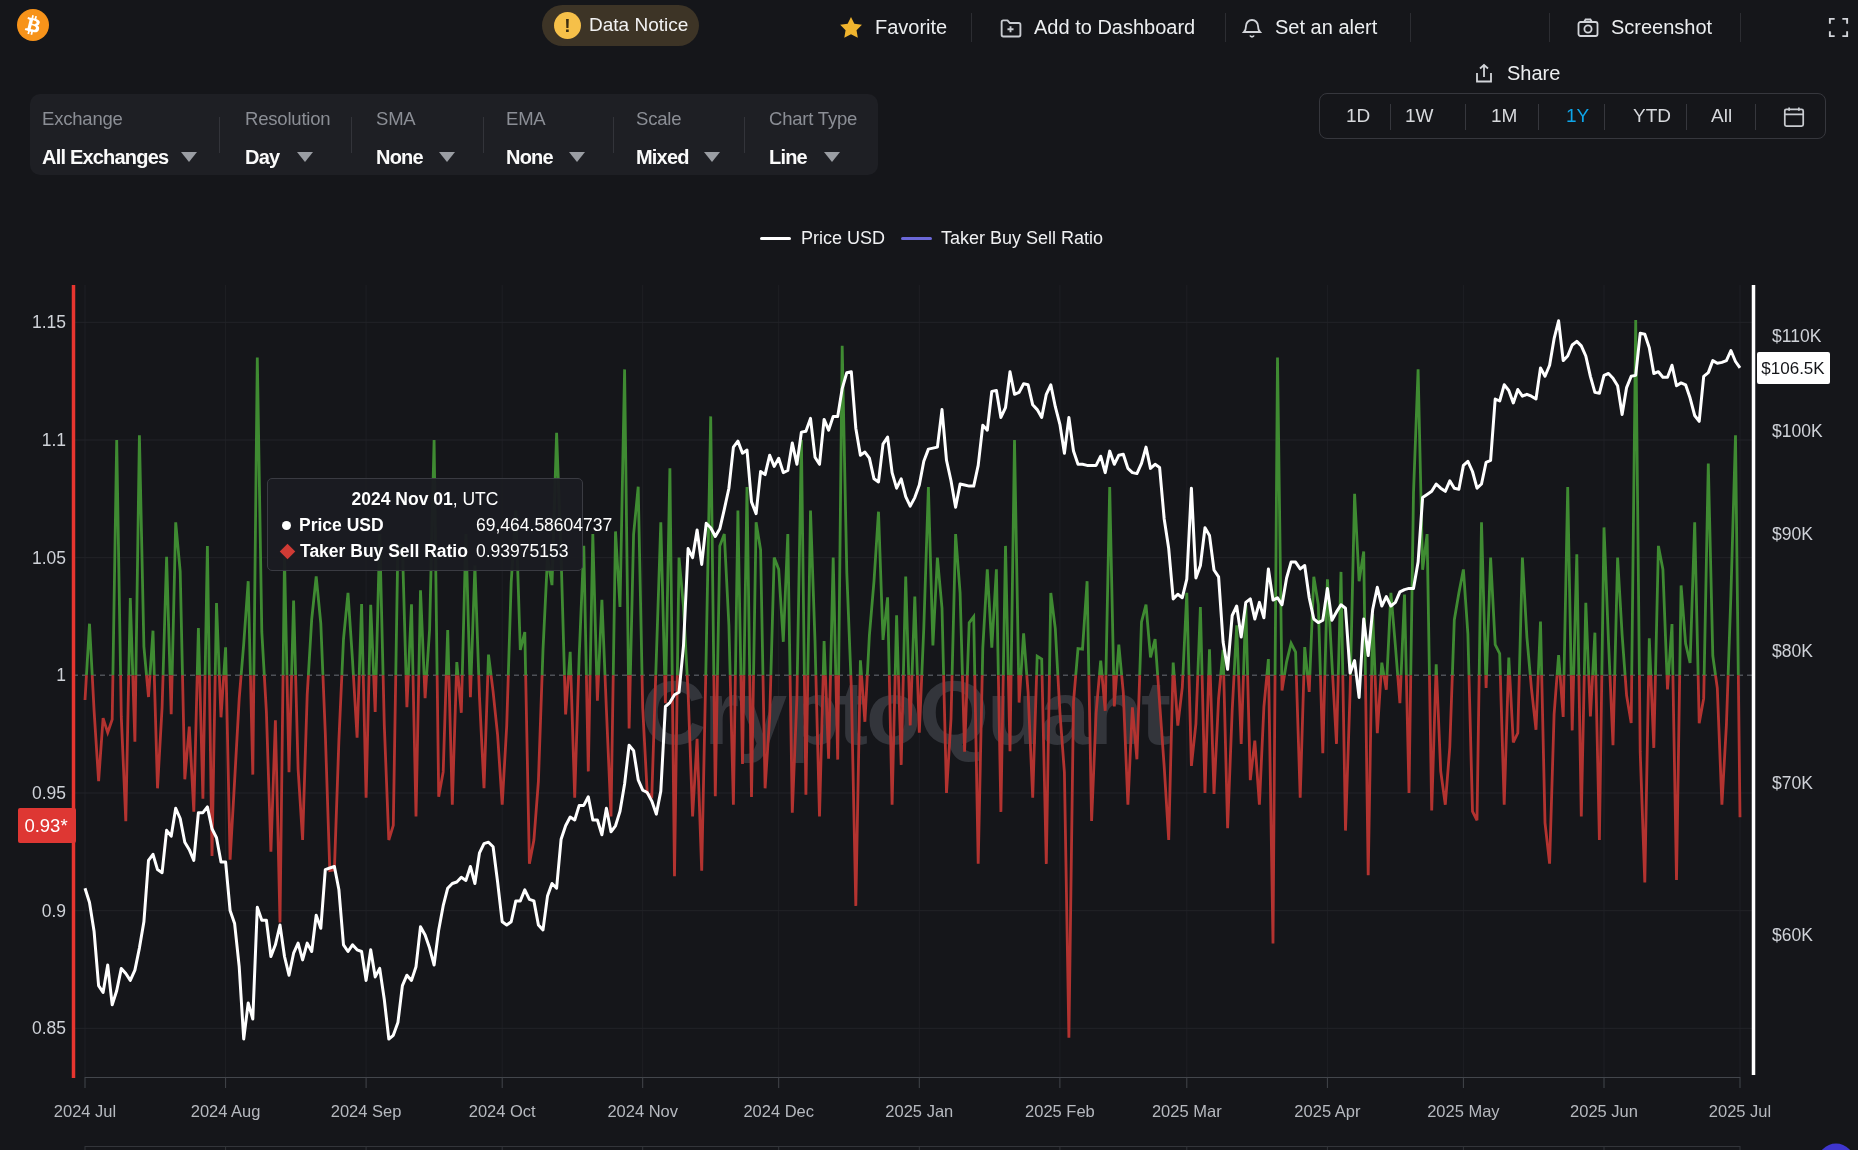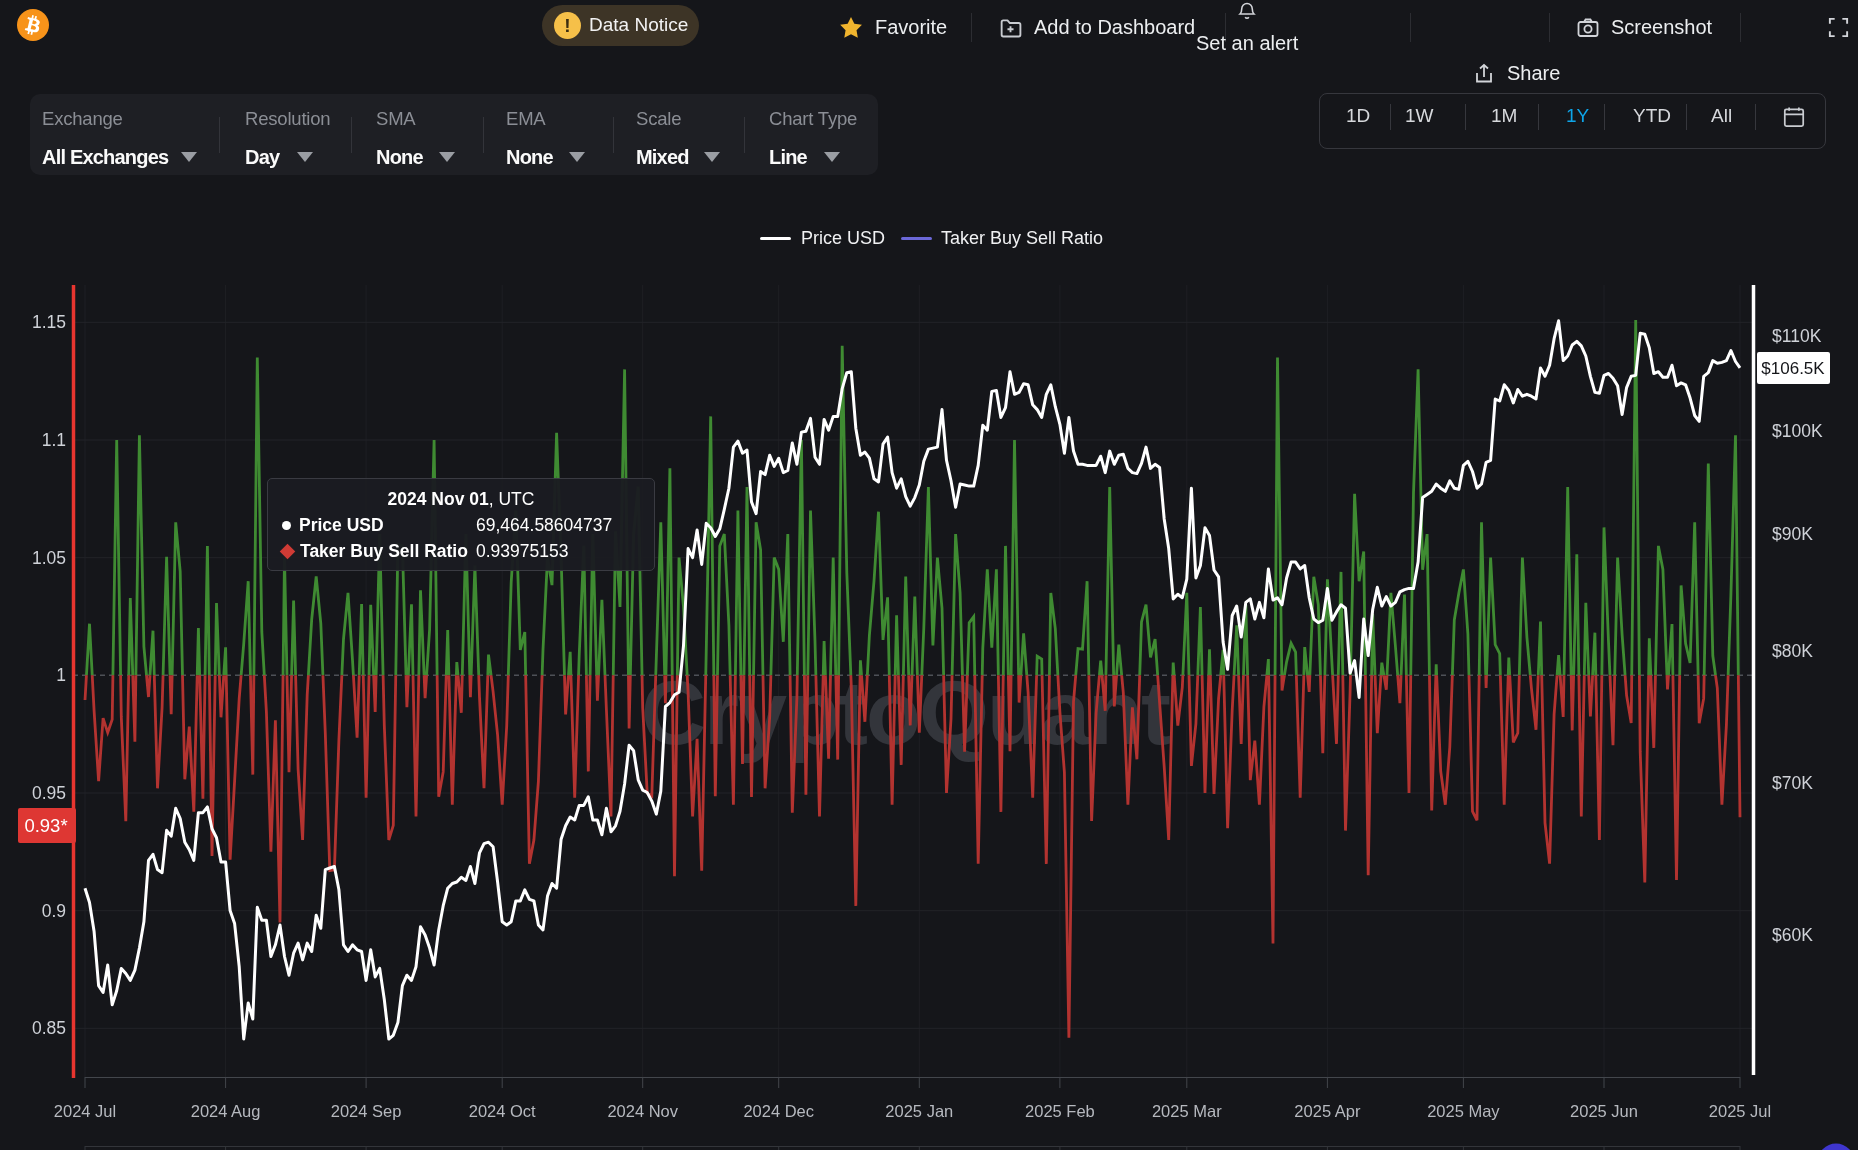--- a/index.html
+++ b/index.html
@@ -23,30 +23,30 @@
   
   #tbar { position:absolute; left:30px; top:94px; width:848px; height:81px; border-radius:10px;
     background:#1e1f24; }
   .grp { position:absolute; top:0; height:81px; }
   .grp .lb { position:absolute; top:14px; font-size:18.5px; color:#8b8e95; letter-spacing:-0.2px; white-space:nowrap;}
   .grp .vl { position:absolute; top:28px; font-size:20px; font-weight:700; color:#fafafa; white-space:nowrap; letter-spacing:-0.8px;margin-top:24px;}
   .caret { display:inline-block; width:0; height:0; border-left:8.5px solid transparent;
     border-right:8.5px solid transparent; border-top:10.5px solid #9a9da3; margin-left:13px; vertical-align:middle; margin-bottom:3px;}
   .tsep { position:absolute; top:23px; width:1px; height:36px; background:#33343a; }
   
-  #tf { position:absolute; left:1319px; top:93px; width:507px; height:56px; border:1px solid #36373d;
+  #tf { position:absolute; left:1319px; top:93px; width:507px; height:46px; border:1px solid #36373d;
     border-radius:8px; }
   #tf span { position:absolute; top:11px; font-size:19px; color:#d6d8dc; }
   #tf .sep { position:absolute; top:10px; width:1px; height:26px; background:#36373d; }
   
   #legend { position:absolute; left:0; top:225px; width:1858px; height:26px; }
   .lseg { position:absolute; top:12px; width:31px; height:3px; border-radius:2px;}
   #legend span { position:absolute; top:3px; font-size:18px; color:#f0f1f3; }
   
-  #tip { position:absolute; left:267px; top:478px; width:388px; height:93px;
+  #tip { position:absolute; left:267px; top:478px; width:316px; height:93px;
     background:rgba(27,28,33,0.96); border:1px solid #3a3b42; border-radius:5px; }
   #tip .t { position:absolute; top:10px; width:100%; text-align:center; font-size:17.5px; color:#fff; }
   #tip .r { position:absolute; left:14px; font-size:17.5px; color:#fff; }
   #tip .v { position:absolute; left:208px; font-size:17.5px; color:#fff; font-weight:400;}
   .dotw { display:inline-block; width:9px; height:9px; border-radius:50%; background:#fff; margin-right:8px; vertical-align:1px;}
   .dia { display:inline-block; width:11px; height:11px; background:#cf3b35; transform:rotate(45deg); margin-right:7px; vertical-align:0px;}
 </style>
 </head>
 <body>
 <div id="hdr">
@@ -67,21 +67,21 @@
     </div>
   <div class="hsep" style="left:971px;"></div>
   <div class="hbtn" style="left:998px;">
     <svg width="25" height="25" viewBox="0 0 24 24" fill="none" stroke="#c9ccd1" stroke-width="1.8" stroke-linejoin="round">
         <path d="M3.5 19V6.8c0-.9.7-1.6 1.6-1.6h4l2.3 2.5h8.5c.9 0 1.6.7 1.6 1.6V19c0 .9-.7 1.6-1.6 1.6H5.1c-.9 0-1.6-.7-1.6-1.6z"></path>
         <path d="M12 10.8v5.8M9.1 13.7h5.8"></path>
       </svg>
     <span>Add to Dashboard</span>
     </div>
   <div class="hsep" style="left:1225px;"></div>
-  <div class="hbtn" style="left:1196px;flex-direction:column;">
+  <div class="hbtn" style="left:1240px;">
     <svg width="24" height="24" viewBox="0 0 24 24" fill="none" stroke="#d2d4d9" stroke-width="1.8">
         <path d="M6 10a6 6 0 1 1 12 0c0 4 1.5 5.5 2 6H4c.5-.5 2-2 2-6z"></path>
         <path d="M10 19.5a2.2 2.2 0 0 0 4 0"></path>
       </svg>
     <span>Set an alert</span>
     </div>
   <div class="hsep" style="left:1410px;"></div>
   <div class="hbtn" style="left:1472px;margin-top:46px;">
     <svg width="24" height="24" viewBox="0 0 24 24" fill="none" stroke="#d2d4d9" stroke-width="1.8">
         <path d="M12 3v12"></path>

